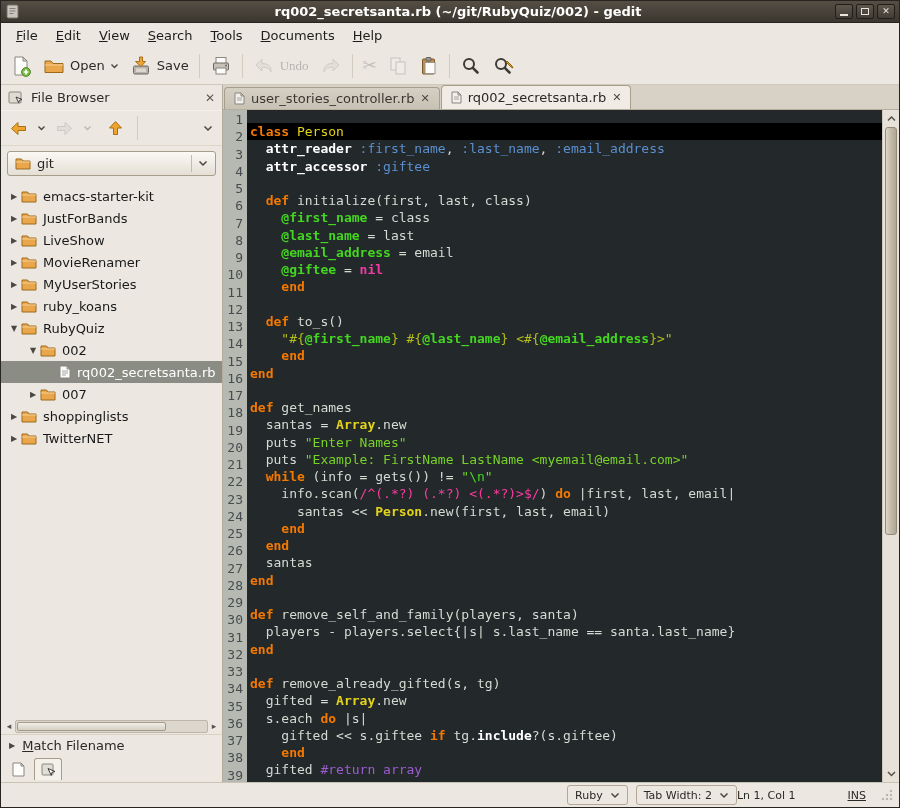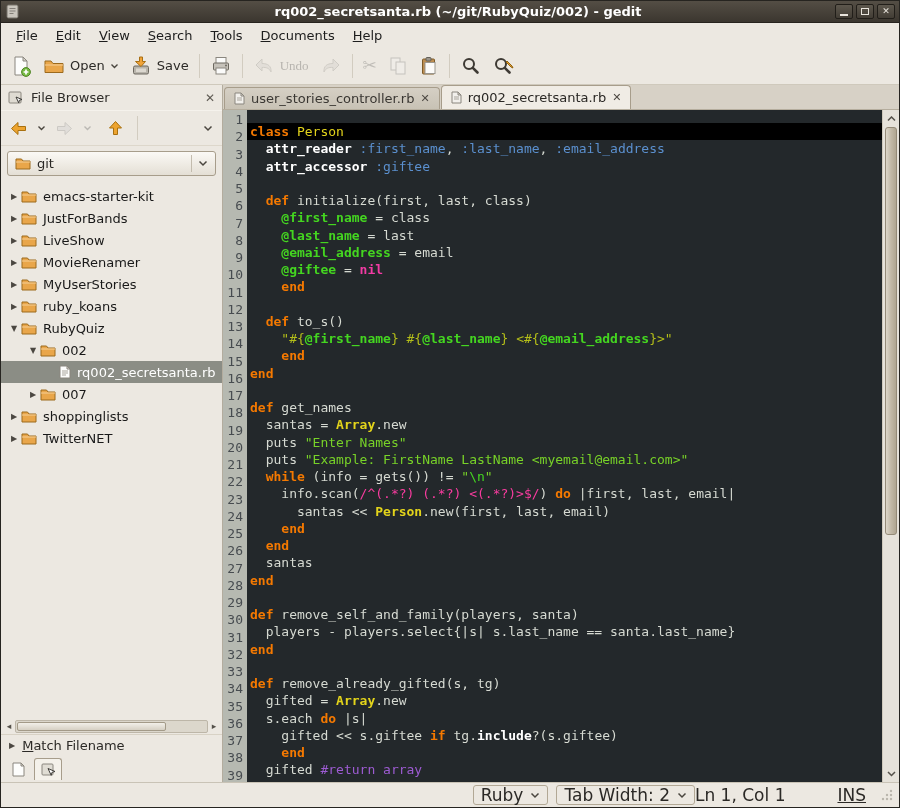--- a/index.html
+++ b/index.html
@@ -116,21 +116,21 @@
   .vscroll{ width:17px; flex:0 0 17px; background:#e6e2da; border-left:1px solid #cfc9bc;
     display:flex; flex-direction:column;}
   .vs-btn{ height:17px; flex:0 0 17px; display:flex; align-items:center; justify-content:center;}
   .vs-trough{ flex:1; position:relative; margin:0 2px;}
   .vs-thumb{ position:absolute; top:0; left:0; right:0; height:64%;
     background:linear-gradient(90deg,#ddd6c9,#c2b9a7,#b0a692); border:1px solid #948a77;
     border-radius:3px;}
 
   
   .statusbar{ height:25px; flex:0 0 25px; border-top:1px solid #c9c3b6; background:#ece8e1;
-    display:flex; align-items:center; font-size:17px; color:#2b2926; padding:0 5px;}
+    display:flex; align-items:center; font-size:11px; color:#2b2926; padding:0 5px;}
   .sb-combo{ display:flex; align-items:center; gap:7px; border:1px solid #b2a895;
     border-radius:3px; padding:1px 7px; height:20px;}
   .sb-pos{ }
   .sb-ins{ margin-left:52px;text-decoration:underline;}
   .sb-grip{ margin-left:14px; width:14px; height:14px; opacity:.6;}
 
   svg{ display:block;}
 </style>
 </head>
 <body>

